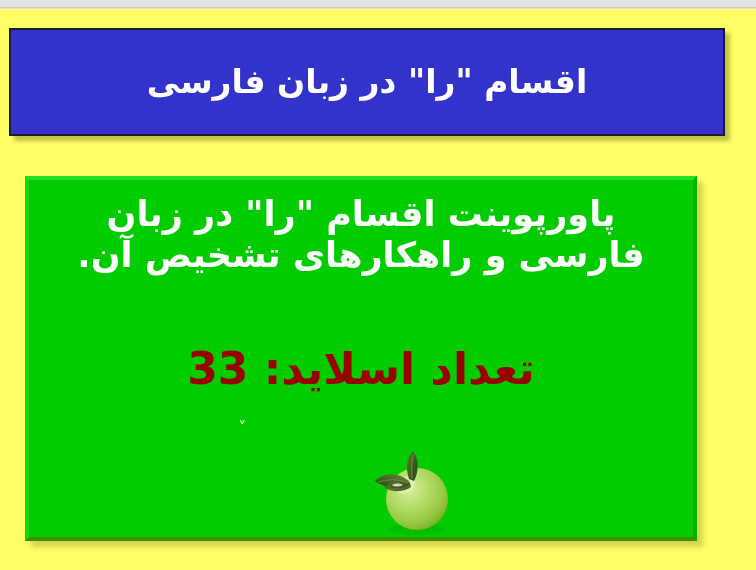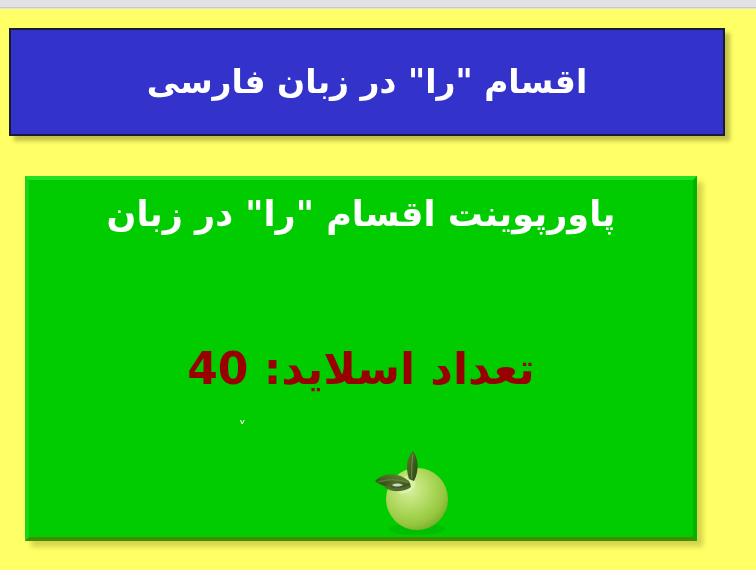--- a/index.html
+++ b/index.html
@@ -152,23 +152,24 @@
   <div id="slide-canvas">
 
     <div id="title-box">
       <div id="title-text">اقسام "را" در زبان فارسی</div>
     </div>
 
     <div id="content-box">
 
       <div id="heading-block">
         <span class="heading-line">پاورپوینت اقسام "را" در زبان</span>
+        <span class="heading-line">فارسی و راهکارهای تشخیص آن.</span>
       </div>
 
-      <div id="slide-count-line">تعداد اسلاید: 40</div>
+      <div id="slide-count-line">تعداد اسلاید: 33</div>
 
       <div id="tick-mark">˅</div>
 
       <div id="apple-graphic">
         <svg width="120" height="92" viewBox="0 0 120 92" xmlns="http://www.w3.org/2000/svg">
           <defs>
             <radialGradient id="appleBody" cx="38%" cy="34%" r="72%">
               <stop offset="0%" stop-color="#d9efa0"></stop>
               <stop offset="42%" stop-color="#b4dc66"></stop>
               <stop offset="78%" stop-color="#96c83f"></stop>

